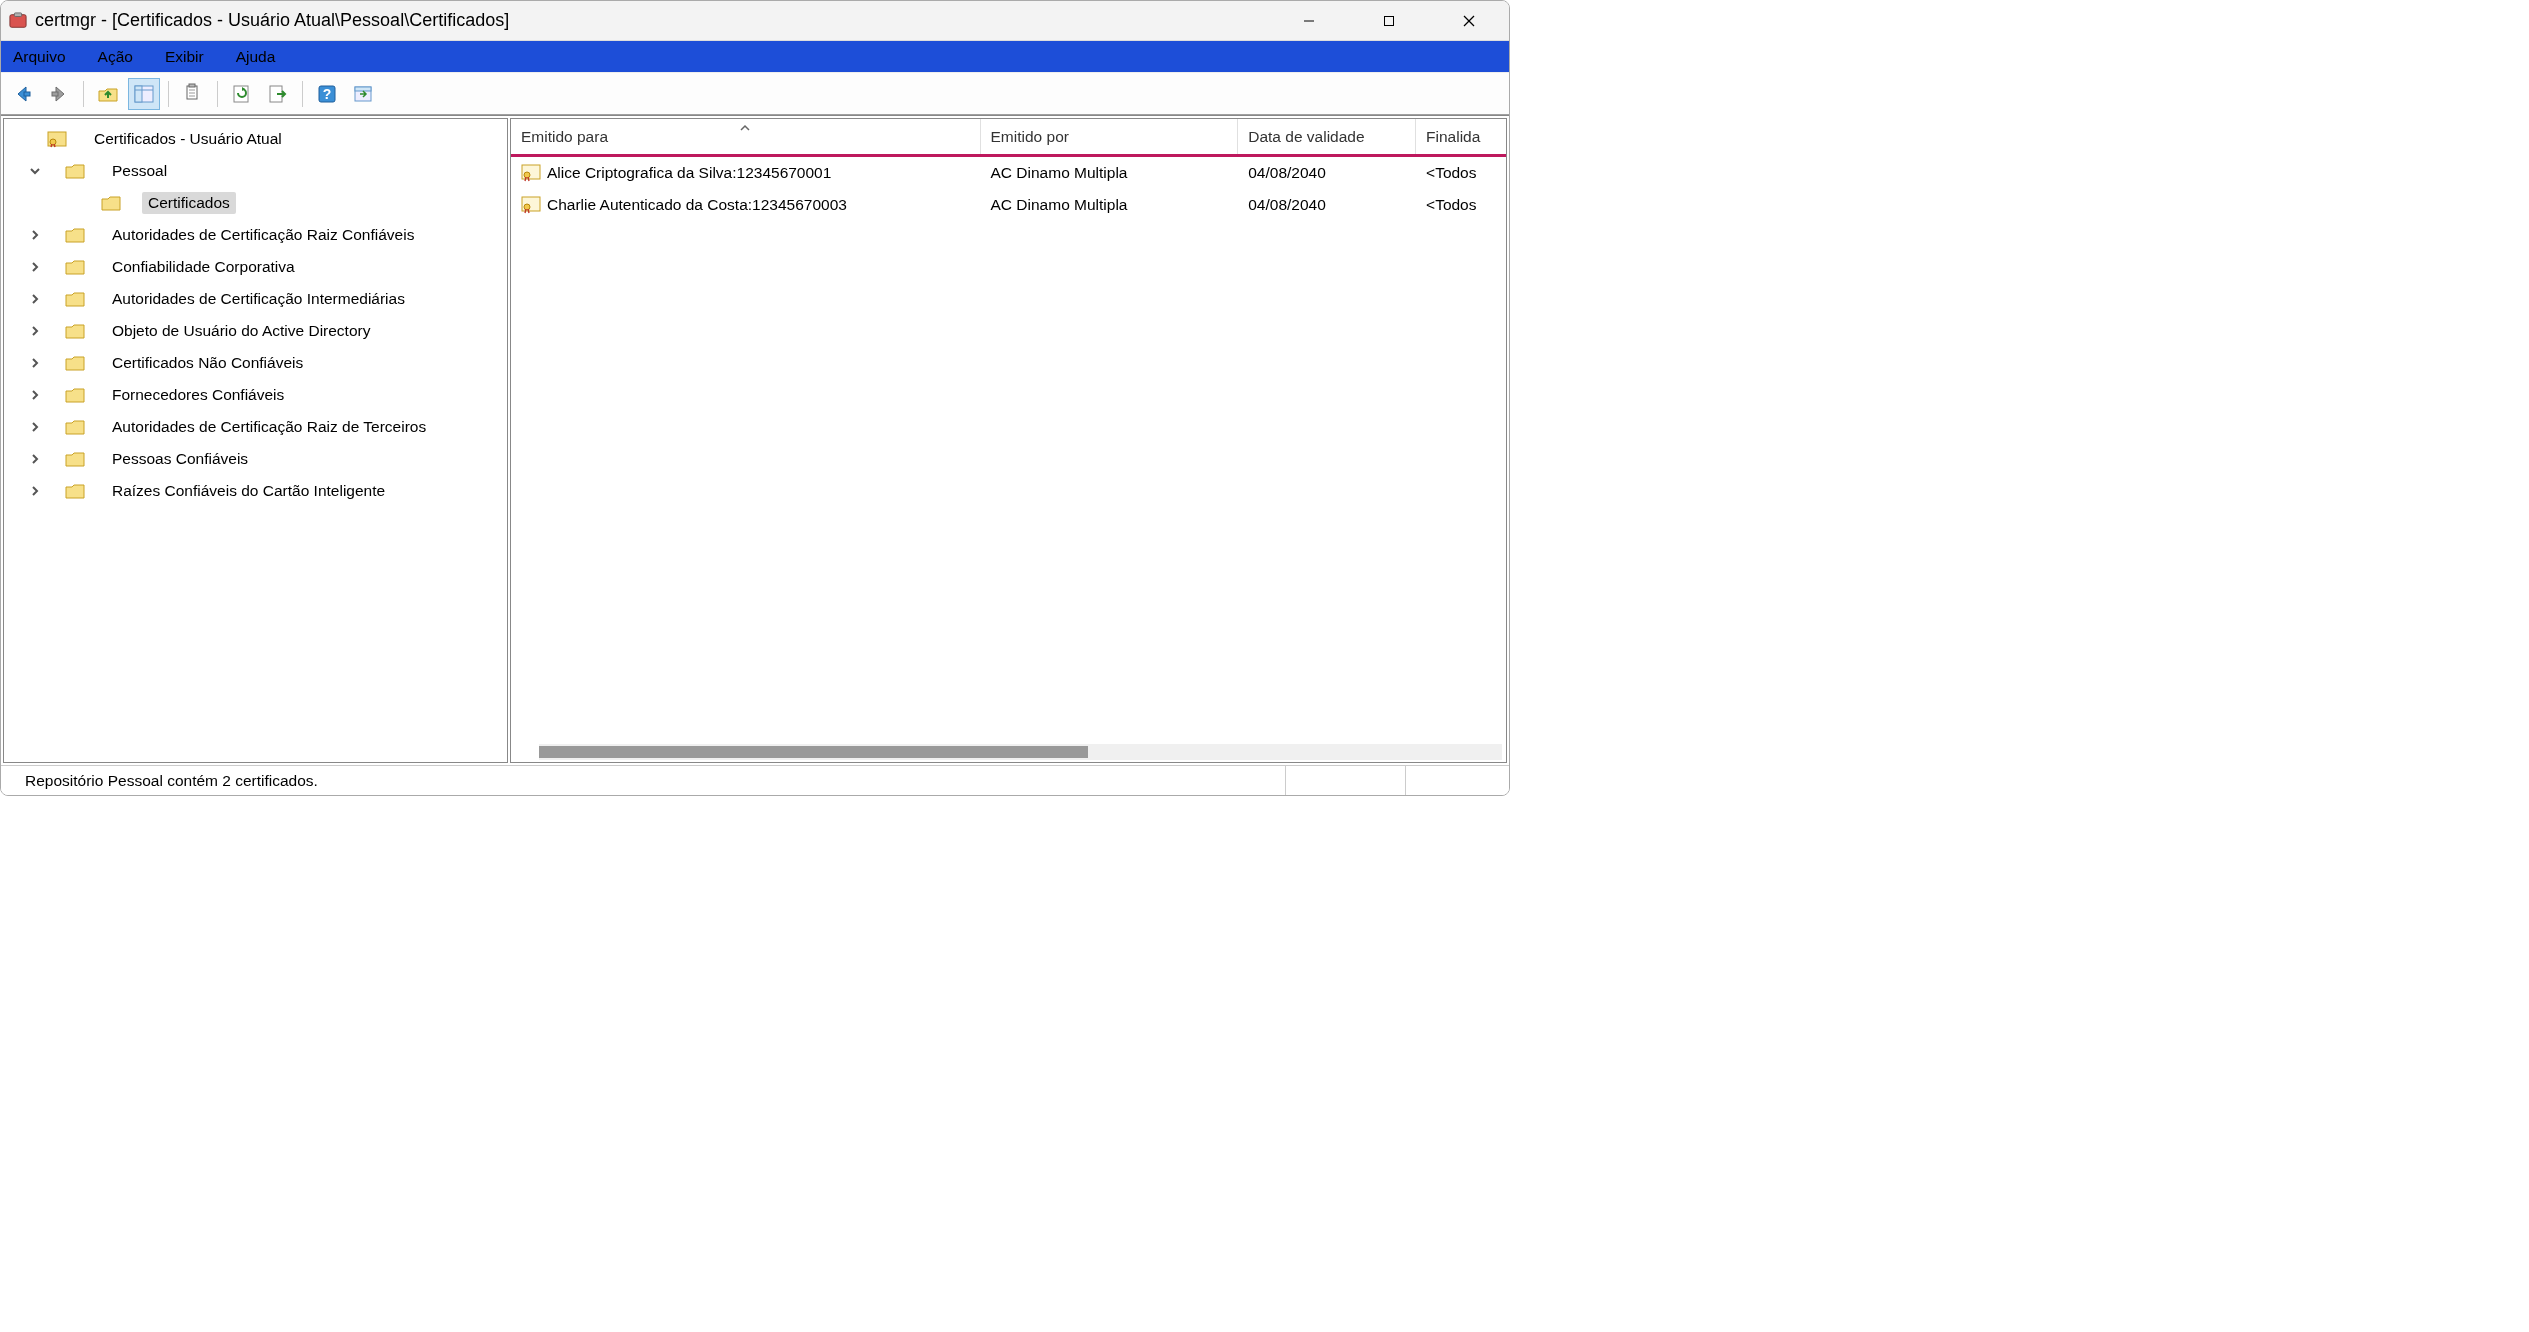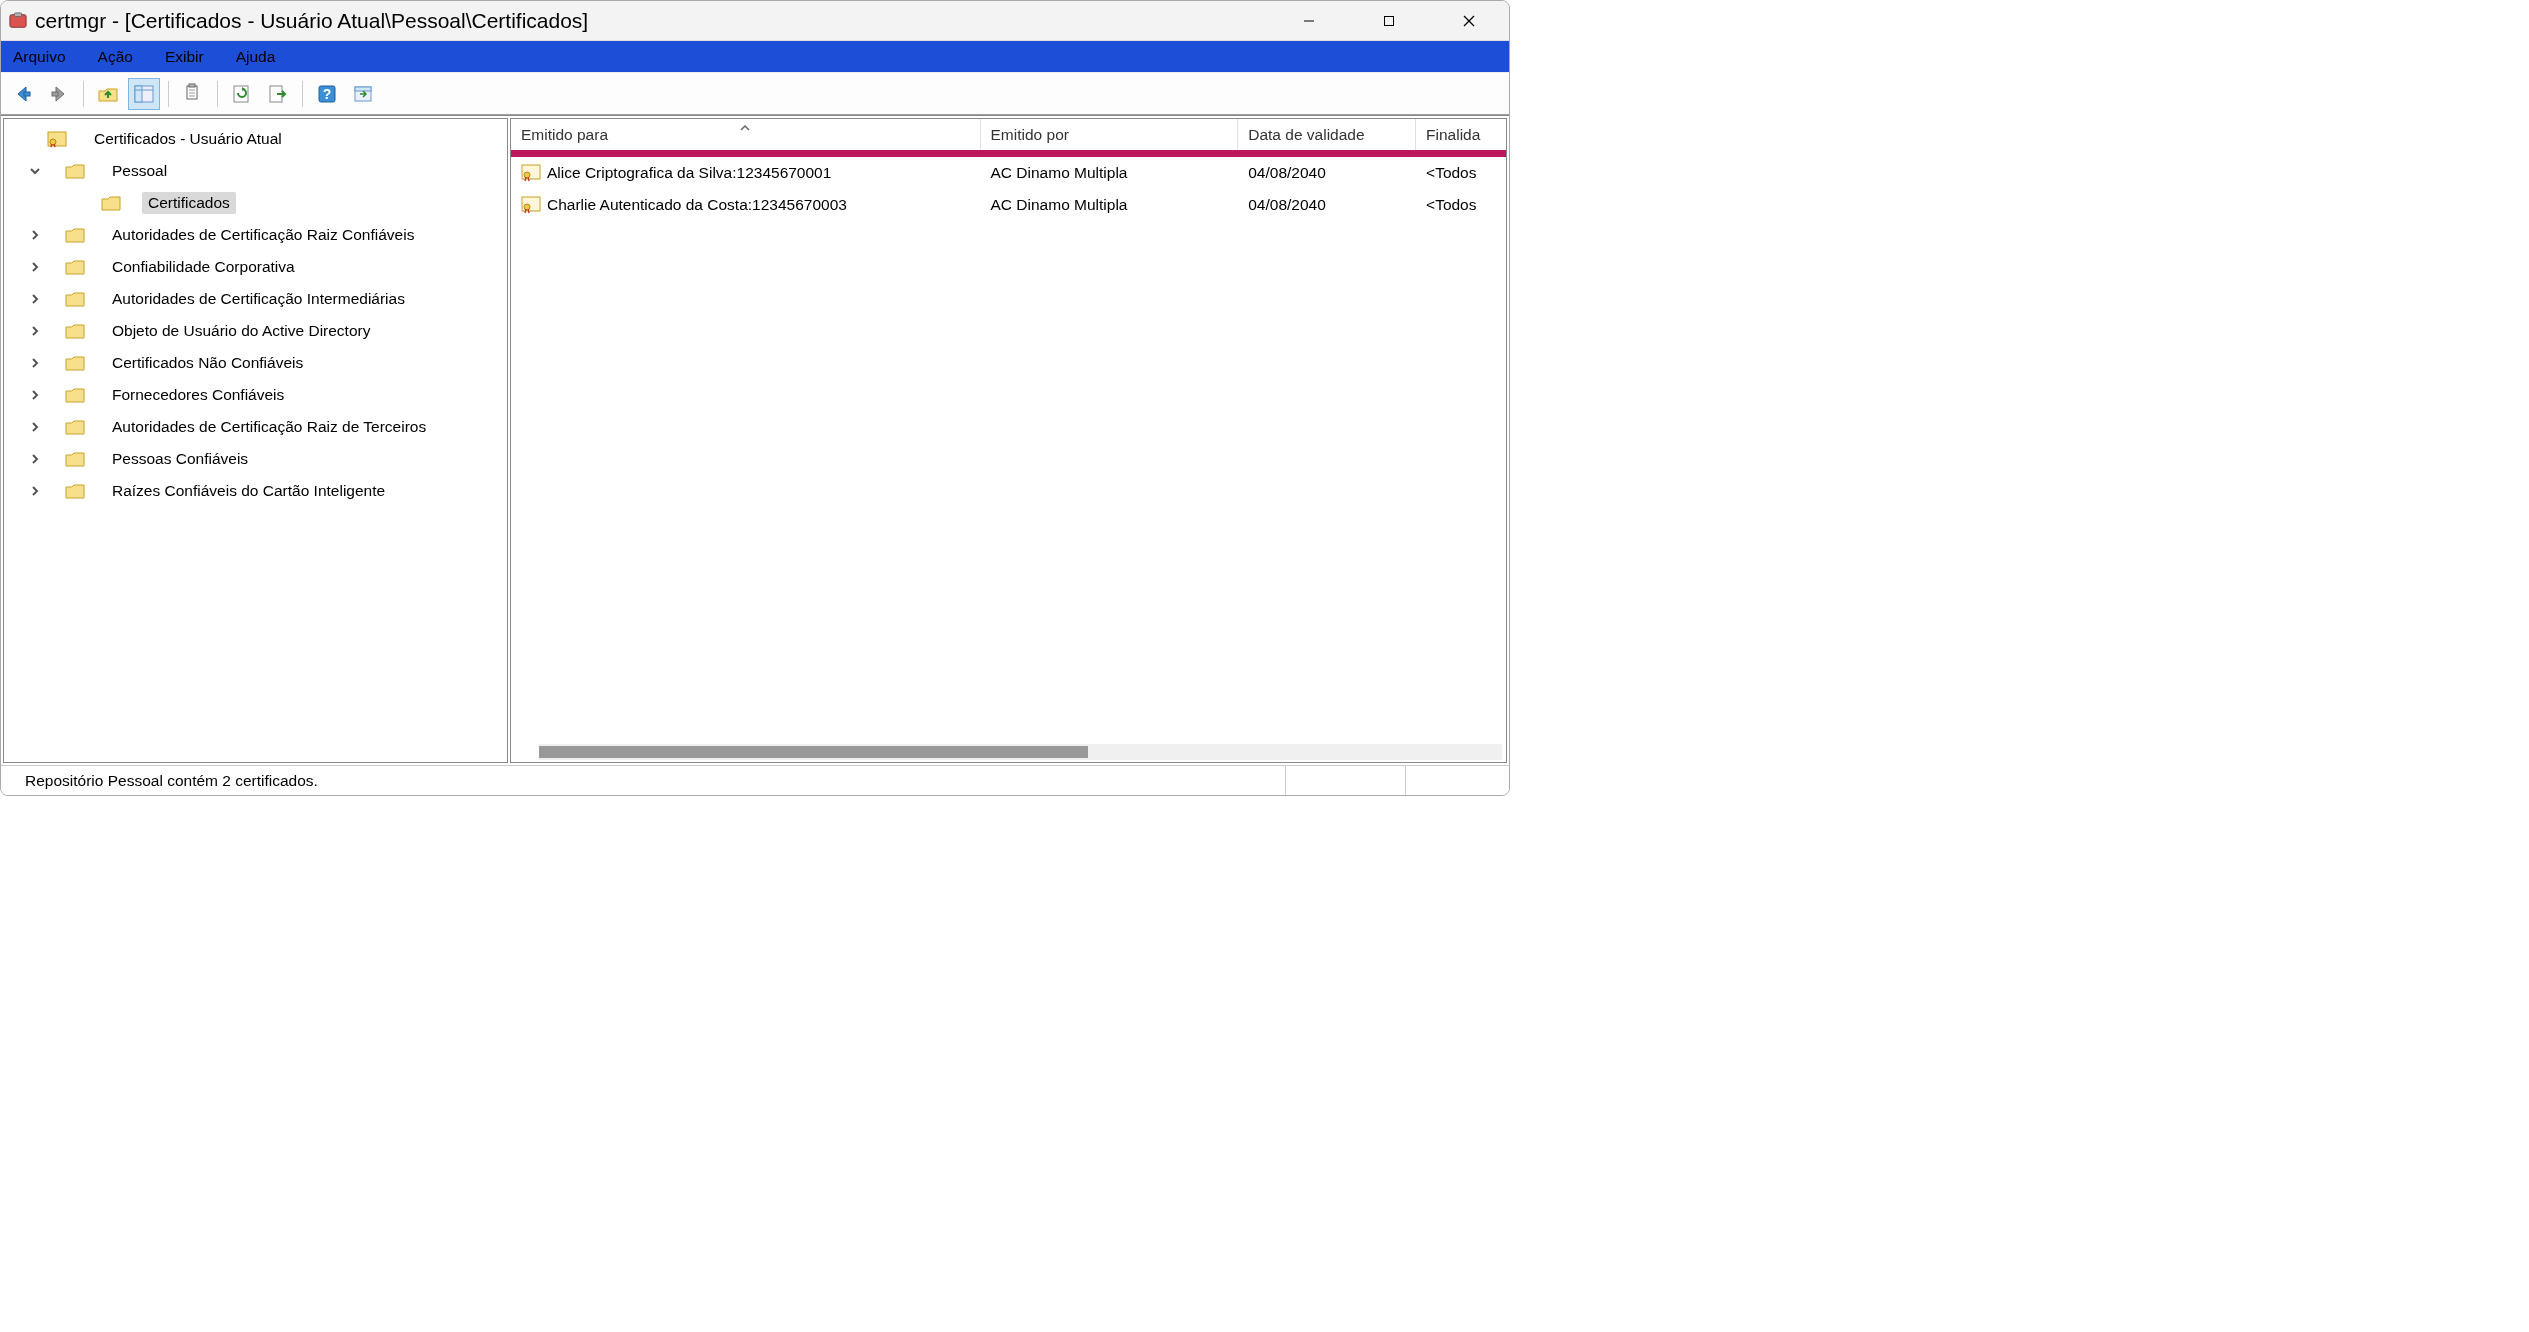--- a/index.html
+++ b/index.html
@@ -1,21 +1,21 @@
 <!DOCTYPE html>
 <html><head>
 <meta charset="utf-8">
 <style>
   * { box-sizing: border-box; }
   html, body { margin: 0; padding: 0; height: 100%; font-family: "Segoe UI", Tahoma, sans-serif; font-size: 15.5px; color: #000; background: #fff; }
   .window { width: 1510px; height: 796px; border: 1px solid #aaa; border-radius: 8px; display: flex; flex-direction: column; background: #fff; overflow: hidden; }
   
   .titlebar { height: 40px; display: flex; align-items: center; padding: 0 8px; background: #f3f3f3; border-bottom: 1px solid #ddd; }
   .titlebar .app-icon { width: 18px; height: 18px; margin-right: 8px; }
-  .titlebar .title-text { flex: 0 1 auto; font-size: 21px; text-align: center; }
+  .titlebar .title-text { flex: 0 1 auto; font-size: 18px; text-align: center; }
   .titlebar .spacer { flex: 1; }
   .win-controls { display: flex; gap: 40px; align-items: center; margin-right: 12px; }
   .win-btn { width: 40px; height: 30px; display: flex; align-items: center; justify-content: center; cursor: default; }
   .win-btn svg { width: 12px; height: 12px; }
   
   .menubar { height: 32px; display: flex; align-items: center; padding: 0 8px; gap: 24px; background: #1d4ed8; border-bottom: 1px solid #eee; }
   .menu-item { padding: 4px 4px; cursor: default; }
   
   .toolbar { height: 42px; display: flex; align-items: center; padding: 0 6px; gap: 4px; background: #fdfdfd; border-bottom: 1px solid #a0a0a0; }
   .tb-sep { width: 1px; height: 26px; background: #ccc; margin: 0 4px; }
@@ -31,21 +31,21 @@
   .tree-row { display: flex; align-items: center; height: 32px; padding-left: 4px; gap: 21px; white-space: nowrap; }
   .tw { width: 18px; height: 18px; display: flex; align-items: center; justify-content: center; flex-shrink: 0; }
   .tw svg { width: 12px; height: 12px; stroke: #555; stroke-width: 2; fill: none; }
   .folder-icon { width: 20px; height: 16px; flex-shrink: 0; }
   .cert-root-icon { width: 20px; height: 18px; flex-shrink: 0; }
   .tree-label { padding: 2px 6px; border-radius: 2px; }
   .tree-label.selected { background: #d9d9d9; }
   .indent-1 { padding-left: 22px; }
   .indent-2 { padding-left: 58px; }
   
-  .list-header { display: flex; height: 38px; border-bottom: 7px solid #be185d; background: #fff; align-items: stretch; position: relative; flex-shrink: 0; }
+  .list-header { display: flex; height: 38px; border-bottom: 3px solid #be185d; background: #fff; align-items: stretch; position: relative; flex-shrink: 0; }
   .col-h { display: flex; align-items: center; padding: 0 10px; border-right: 1px solid #e0e0e0; color: #333; position: relative; }
   .sort-ind { position: absolute; top: -1px; left: 50%; transform: translateX(-50%); }
   .sort-ind svg { width: 12px; height: 8px; stroke: #666; stroke-width: 1.5; fill: none; }
   
   .list-body { flex: 1; overflow: hidden; position: relative; }
   .list-rows { }
   .list-row { display: flex; height: 32px; align-items: center; }
   .cell { padding: 0 10px; display: flex; align-items: center; gap: 6px; white-space: nowrap; overflow: hidden; }
   .cert-icon { width: 20px; height: 18px; flex-shrink: 0; }
   .c0 { width: 470px; }

